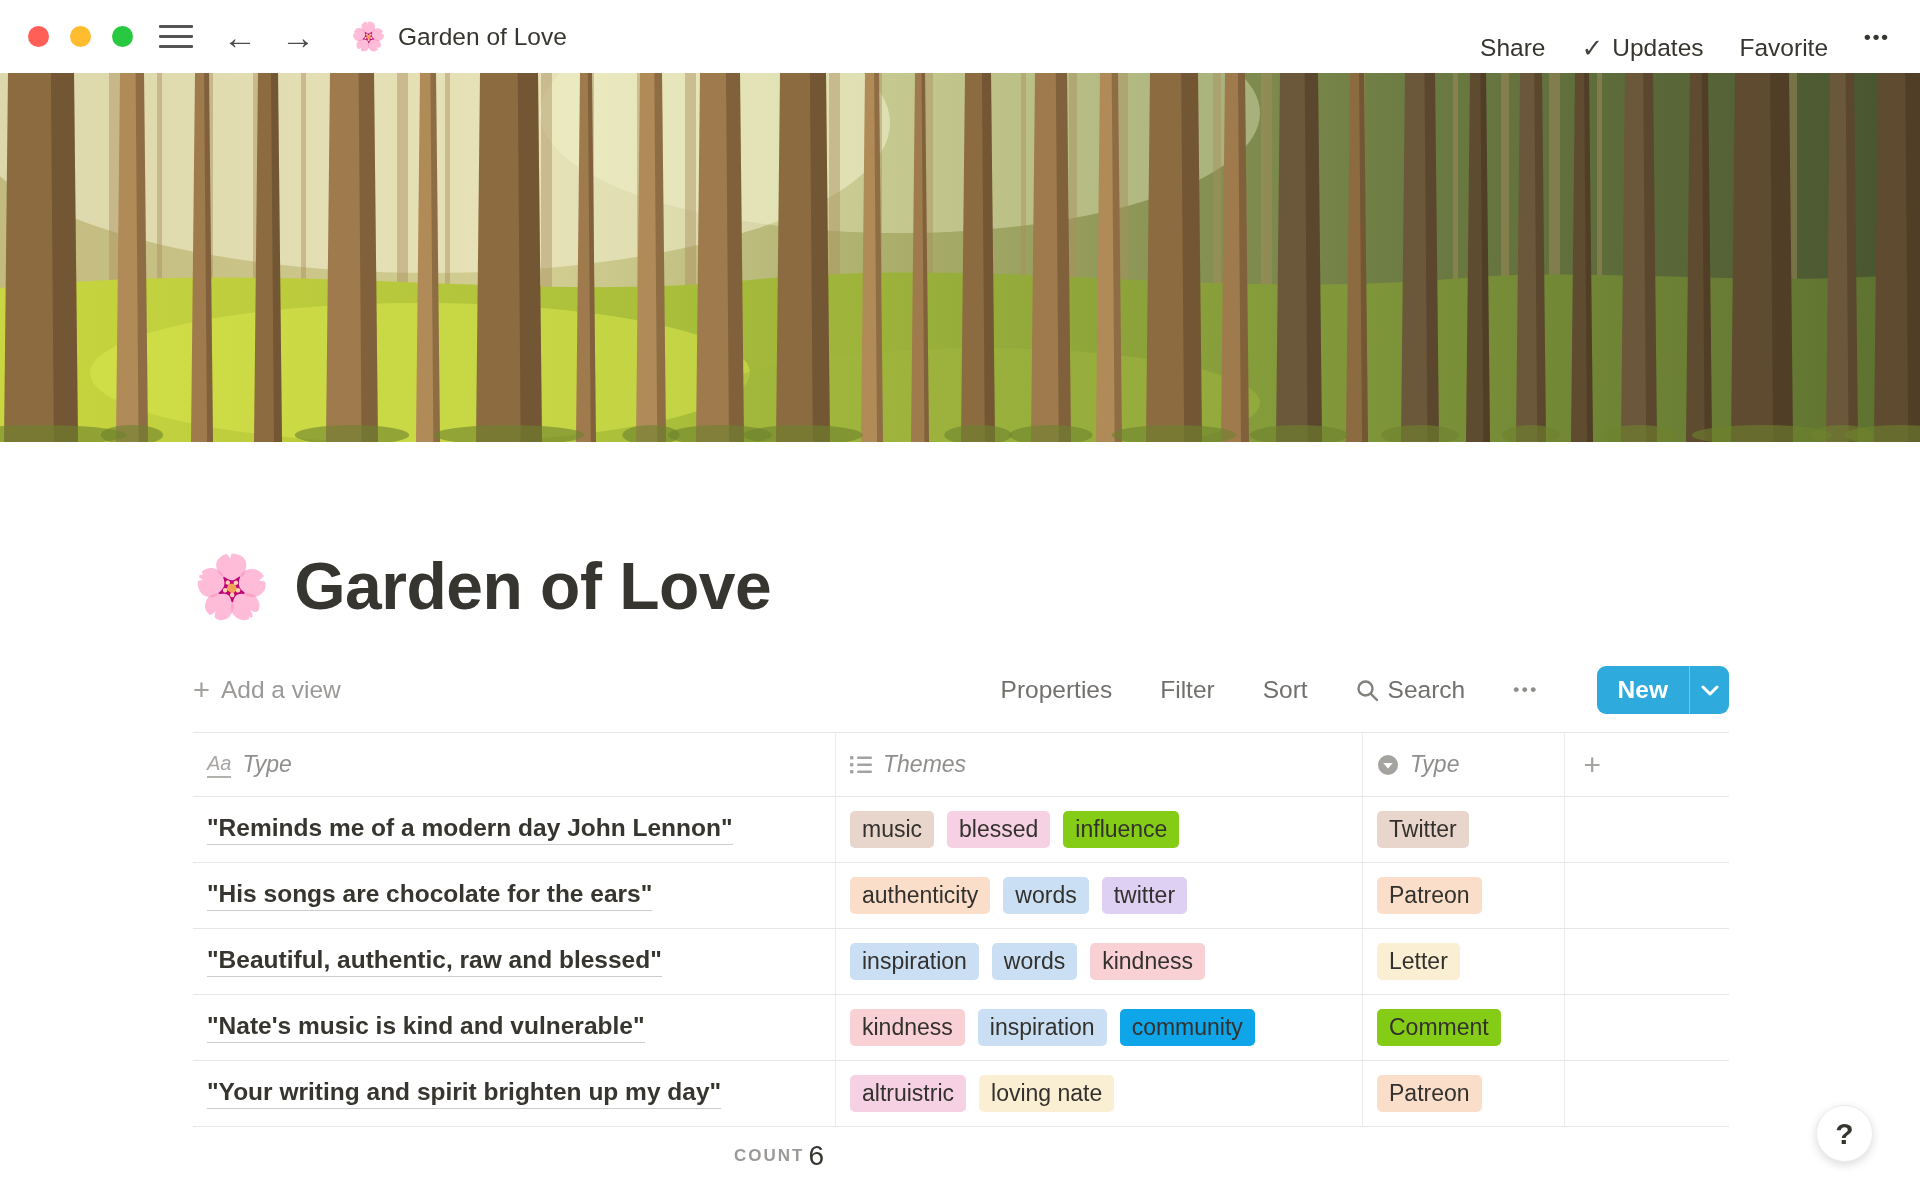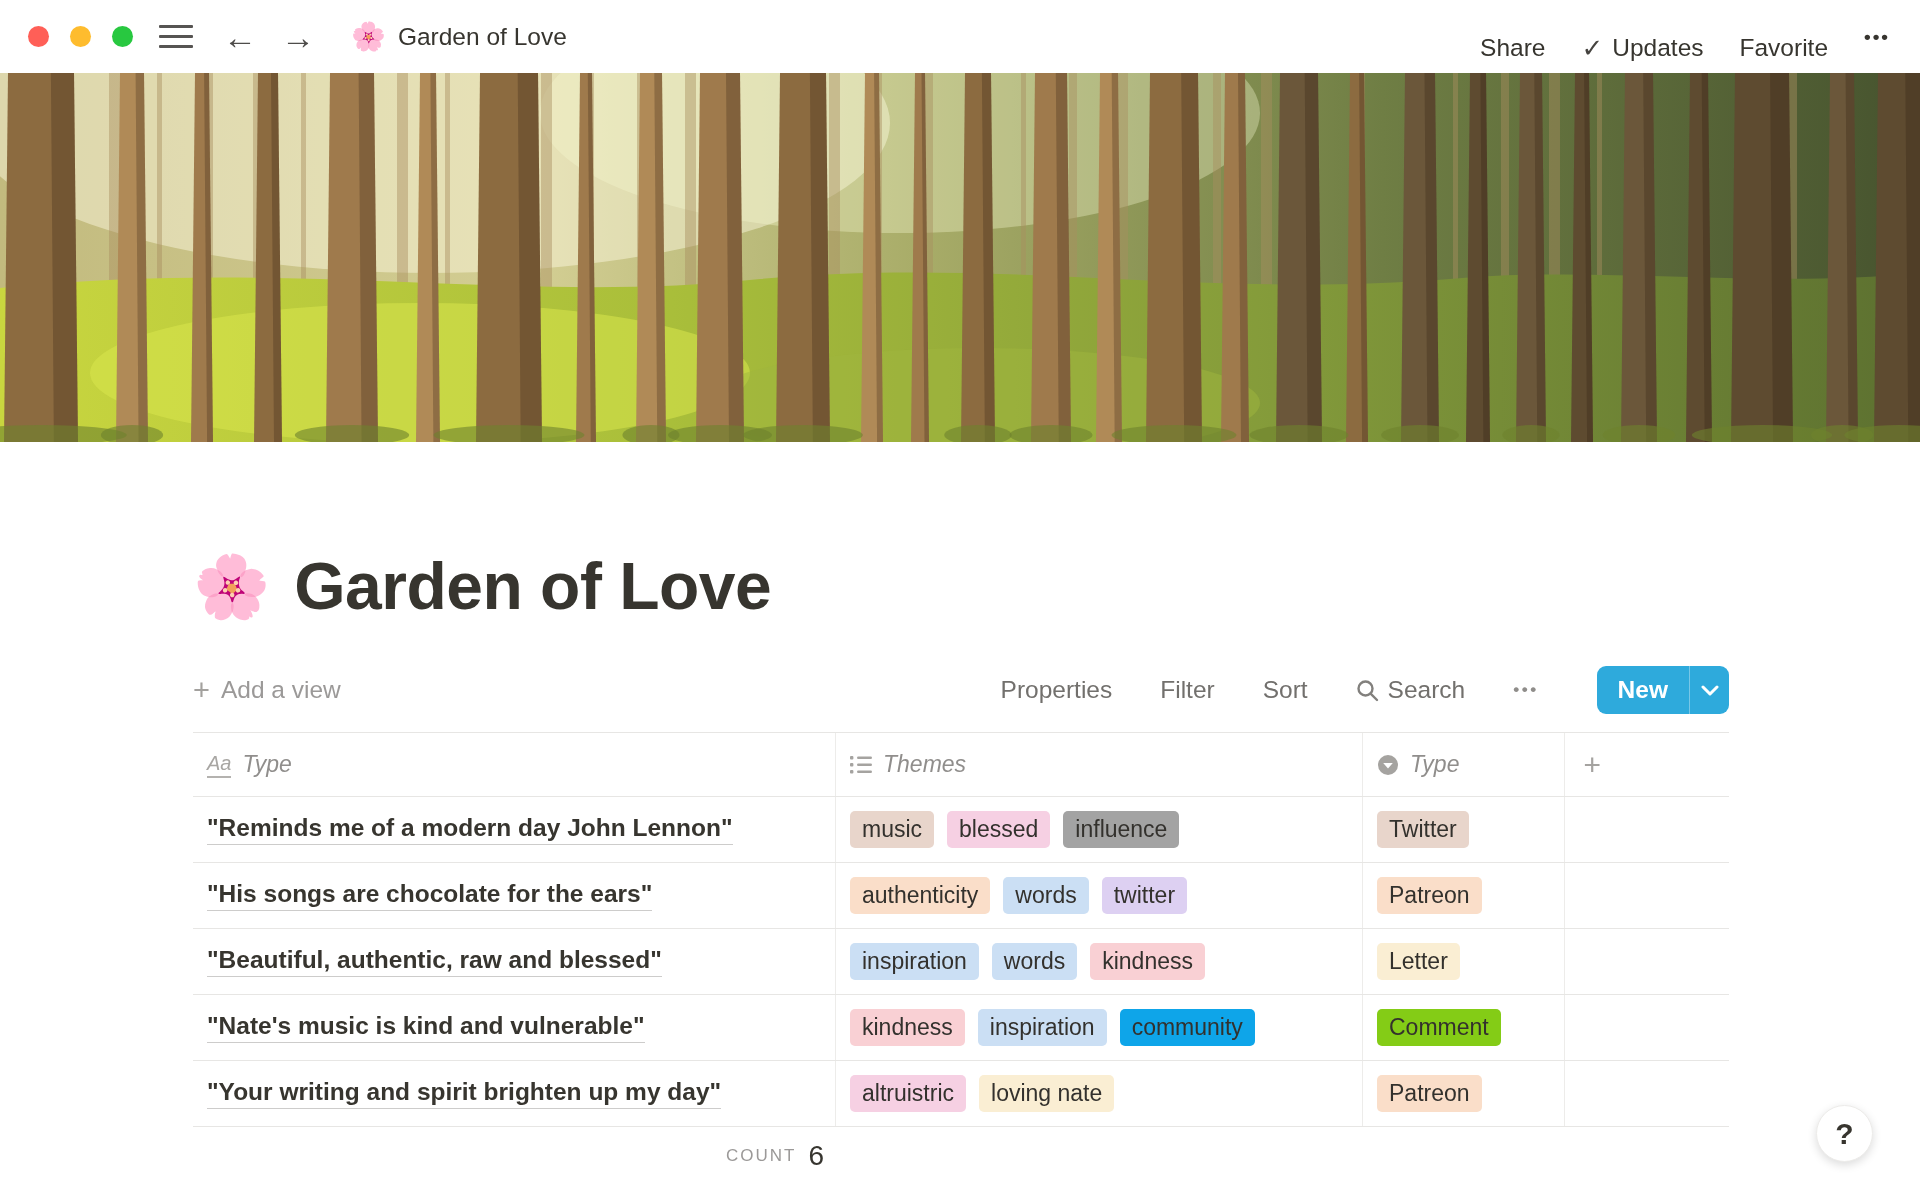--- a/index.html
+++ b/index.html
@@ -53,21 +53,21 @@
   .th { gap:11px; }
   .aa-icon { font-size:20px; color:#A8A6A3; border-bottom:2px solid #B4B2AF; line-height:1.15; padding-bottom:1px; }
   .plus-col { font-size:30px; color:#A5A3A0; padding-left:4px; }
   .trow { display:flex; height:66px; border-bottom:1px solid #E7E6E4; }
   .row-name { font-size:24.5px; font-weight:600; color:#37352F; white-space:nowrap; overflow:hidden; }
   .row-name span { border-bottom:1.5px solid rgba(55,53,47,0.25); padding-bottom:2px; }
   .cell.col-themes { gap:13px; }
   .tag { height:37px; display:inline-flex; align-items:center; padding:0 12px; border-radius:5px;
          font-size:23px; color:#33312D; white-space:nowrap; }
   .count-row { width:643px; height:58px; display:flex; align-items:center; justify-content:flex-end; padding-right:12px; }
-  .count-label { font-size:17px; letter-spacing:2px; color:#9B9998; margin-right:12px; }
+  .count-label { font-size:17px; letter-spacing:2px; color:#9B9998; margin-right:4px;font-weight:bold; }
   .count-value { font-size:28px; color:#37352F; }
 
   .help-btn { position:fixed; right:47px; bottom:38px; width:57px; height:57px; border-radius:50%;
     background:#fff; border:1px solid #ECEBE9; box-shadow:0 3px 10px rgba(0,0,0,0.14);
     display:flex; align-items:center; justify-content:center; font-size:30px; font-weight:600; color:#37352F; cursor:pointer; }
 </style>
 </head>
 <body>
 
 <div class="window">
@@ -309,21 +309,21 @@
         </div>
       </div>
       <div id="tableBody">
           <div class="trow">
             <div class="cell col-name row-name">
               <span>"Reminds me of a modern day John Lennon"</span>
             </div>
             <div class="cell col-themes">
               <span class="tag" style="background: rgb(232, 213, 203);">music</span>
               <span class="tag" style="background: rgb(246, 208, 227);">blessed</span>
-              <span class="tag" style="background: #a3a3a3;">influence</span>
+              <span class="tag" style="background: #84cc16;">influence</span>
             </div>
             <div class="cell col-type">
               <span class="tag" style="background: rgb(232, 213, 203);">Twitter</span>
             </div>
             <div class="cell col-plus"></div>
           </div>
           <div class="trow">
             <div class="cell col-name row-name">
               <span>"His songs are chocolate for the ears"</span>
             </div>

